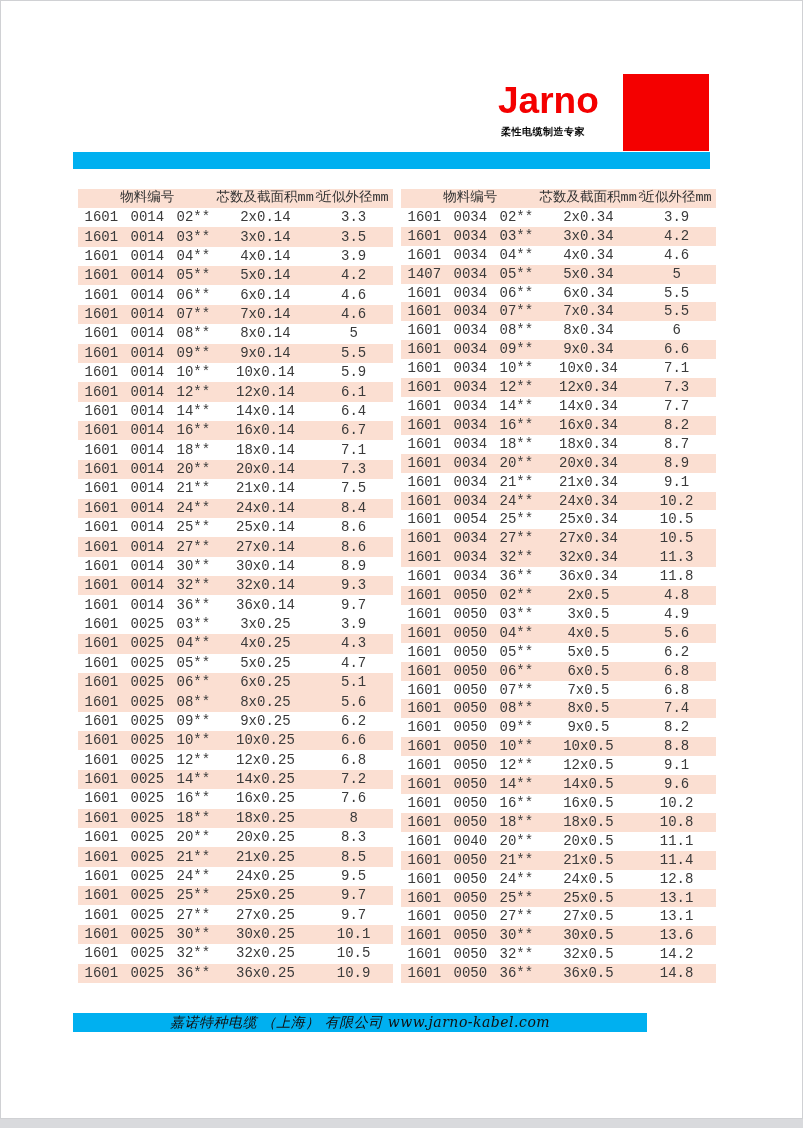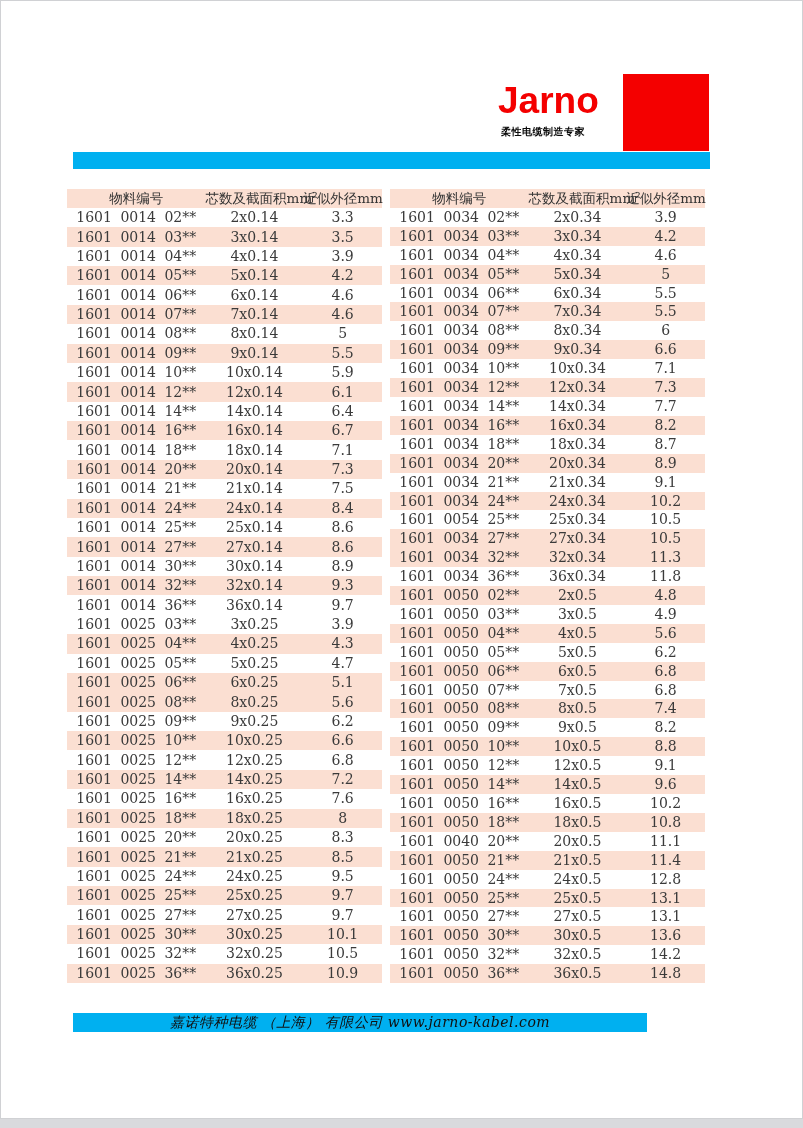--- a/index.html
+++ b/index.html
@@ -29,22 +29,22 @@
   .red-box{
     position:absolute;left:622px;top:73px;width:86px;height:77px;
     background:var(--accent-red,#f40000);
   }
   .top-bar{
     position:absolute;left:72px;top:151px;width:637px;height:17px;
     background:var(--accent-cyan,#00b0f0);
   }
   
   .tables{
-    position:absolute;left:66px;top:188px;width:638px;
-    display:flex;gap:8px;
+    position:absolute;left:77px;top:188px;width:638px;
+    display:flex;gap:8px;font-family:Liberation Mono, monospace;
   }
   table{
     border-collapse:collapse;table-layout:fixed;flex:1;width:315px;
     font-size:14px;color:#3a3a3a;
   }
   col.c0{width:44%;} col.c1{width:31%;} col.c2{width:25%;}
   th,td{
     height:18.9px;line-height:18.9px;padding:0;margin:0;
     text-align:center;font-weight:normal;white-space:nowrap;overflow:visible;
   }
@@ -315,21 +315,21 @@
             <td>1601 0034 03**</td>
             <td>3x0.34</td>
             <td>4.2</td>
           </tr>
           <tr>
             <td>1601 0034 04**</td>
             <td>4x0.34</td>
             <td>4.6</td>
           </tr>
           <tr class="stripe">
-            <td>1601 0034 05**</td>
+            <td>1407 0034 05**</td>
             <td>5x0.34</td>
             <td>5</td>
           </tr>
           <tr>
             <td>1601 0034 06**</td>
             <td>6x0.34</td>
             <td>5.5</td>
           </tr>
           <tr class="stripe">
             <td>1601 0034 07**</td>

